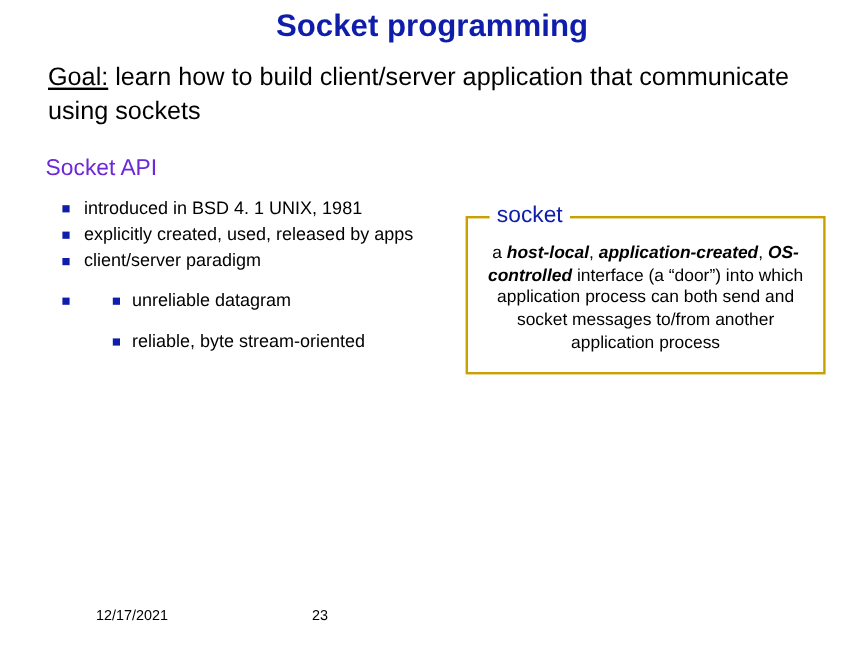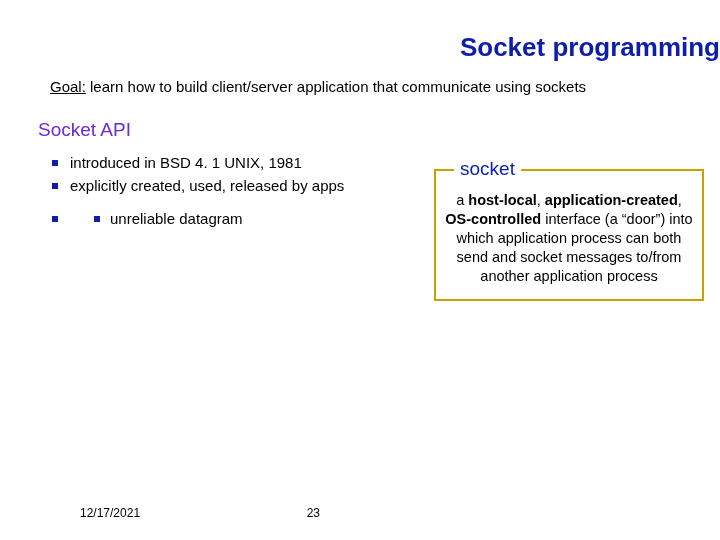--- a/index.html
+++ b/index.html
@@ -5,44 +5,44 @@
   * { box-sizing: border-box; margin: 0; padding: 0; }
   body {
     width: 720px;
     height: 540px;
     background: #fff;
     font-family: Arial, Helvetica, sans-serif;
     position: relative;
     overflow: hidden;
   }
   .title {
-    text-align: right;
+    text-align: center;
     color: #0f1eaa;
     font-weight: bold;
     font-size: 26px;
-    padding-top: 32px;
+    padding-top: 6px;
     padding-bottom: 14px;
   }
   .goal {
-    font-size: 15px;
+    font-size: 21px;
     color: #000;
-    padding: 0 50px 0 50px;
+    padding: 0 50px 0 40px;
     line-height: 1.35;
   }
   .goal .label {
     text-decoration: underline;
   }
   .section-heading {
     font-size: 19px;
     color: #6d28d9;
     padding: 22px 0 8px 38px;
   }
   .content-row {
     display: flex;
-    padding: 4px 16px 0 38px;
+    padding: 4px 32px 0 38px;
     gap: 28px;
   }
   .left-col {
     flex: 1;
   }
   ul.bullets {
     list-style: none;
     padding-left: 10px;
   }
   ul.bullets > li {
@@ -77,21 +77,21 @@
   ul.sub > li::before {
     content: "";
     position: absolute;
     left: 4px;
     top: 7px;
     width: 6px;
     height: 6px;
     background: #0f1eaa;
   }
   .right-col {
-    width: 270px;
+    width: 300px;
     position: relative;
     padding-top: 6px;
   }
   .socket-box {
     border: 2px solid #c8a000;
     background: #fff;
     position: relative;
     padding: 20px 8px 14px 8px;
     margin-top: 10px;
   }
@@ -105,56 +105,58 @@
     font-family: "Comic Sans MS", cursive, sans-serif;
     font-size: 19px;
   }
   .socket-text {
     text-align: center;
     font-family: "Comic Sans MS", cursive, sans-serif;
     font-size: 14.5px;
     line-height: 1.3;
     color: #000;
   }
-  .socket-text .em1 { font-weight: bold; }
+  .socket-text .em1 { font-style: italic; font-weight: bold; }
   .footer {
     position: absolute;
     bottom: 20px;
     left: 0;
     width: 100%;
     display: flex;
     align-items: baseline;
     font-size: 12px;
     color: #000;
     padding: 0 44px 0 80px;
     margin-top: 26px;
   }
   .footer .date { width: 180px; }
   .footer .center { flex: 1; text-align: center; }
-  .footer .pageno { width: 60px; text-align: right; }
+  .footer .pageno { width: 60px; }
 </style>
 </head>
 <body>
 
 <div class="title">Socket programming</div>
 
 <div class="goal">
   <span class="label">Goal:</span><span> learn how to build client/server application that communicate using sockets</span>
 </div>
 
 <div class="section-heading">Socket API</div>
 
 <div class="content-row">
   <div class="left-col">
     <ul class="bullets">
       <li>introduced in BSD 4. 1 UNIX, 1981</li>
       <li>explicitly created, used, released by apps</li>
+      <li>client/server paradigm</li>
       <li>
         <ul class="sub">
           <li>unreliable datagram</li>
+          <li>reliable, byte stream-oriented</li>
         </ul>
       </li>
     </ul>
   </div>
   <div class="right-col">
     <div class="socket-box">
       <div class="socket-legend">socket</div>
       <div class="socket-text">
         <span>a </span><span class="em1">host-local</span><span>, </span><span class="em1">application-created</span><span>, </span><span class="em1">OS-controlled</span><span> interface (a “door”) into which application process can both send and socket messages to/from another application process</span>
       </div>

